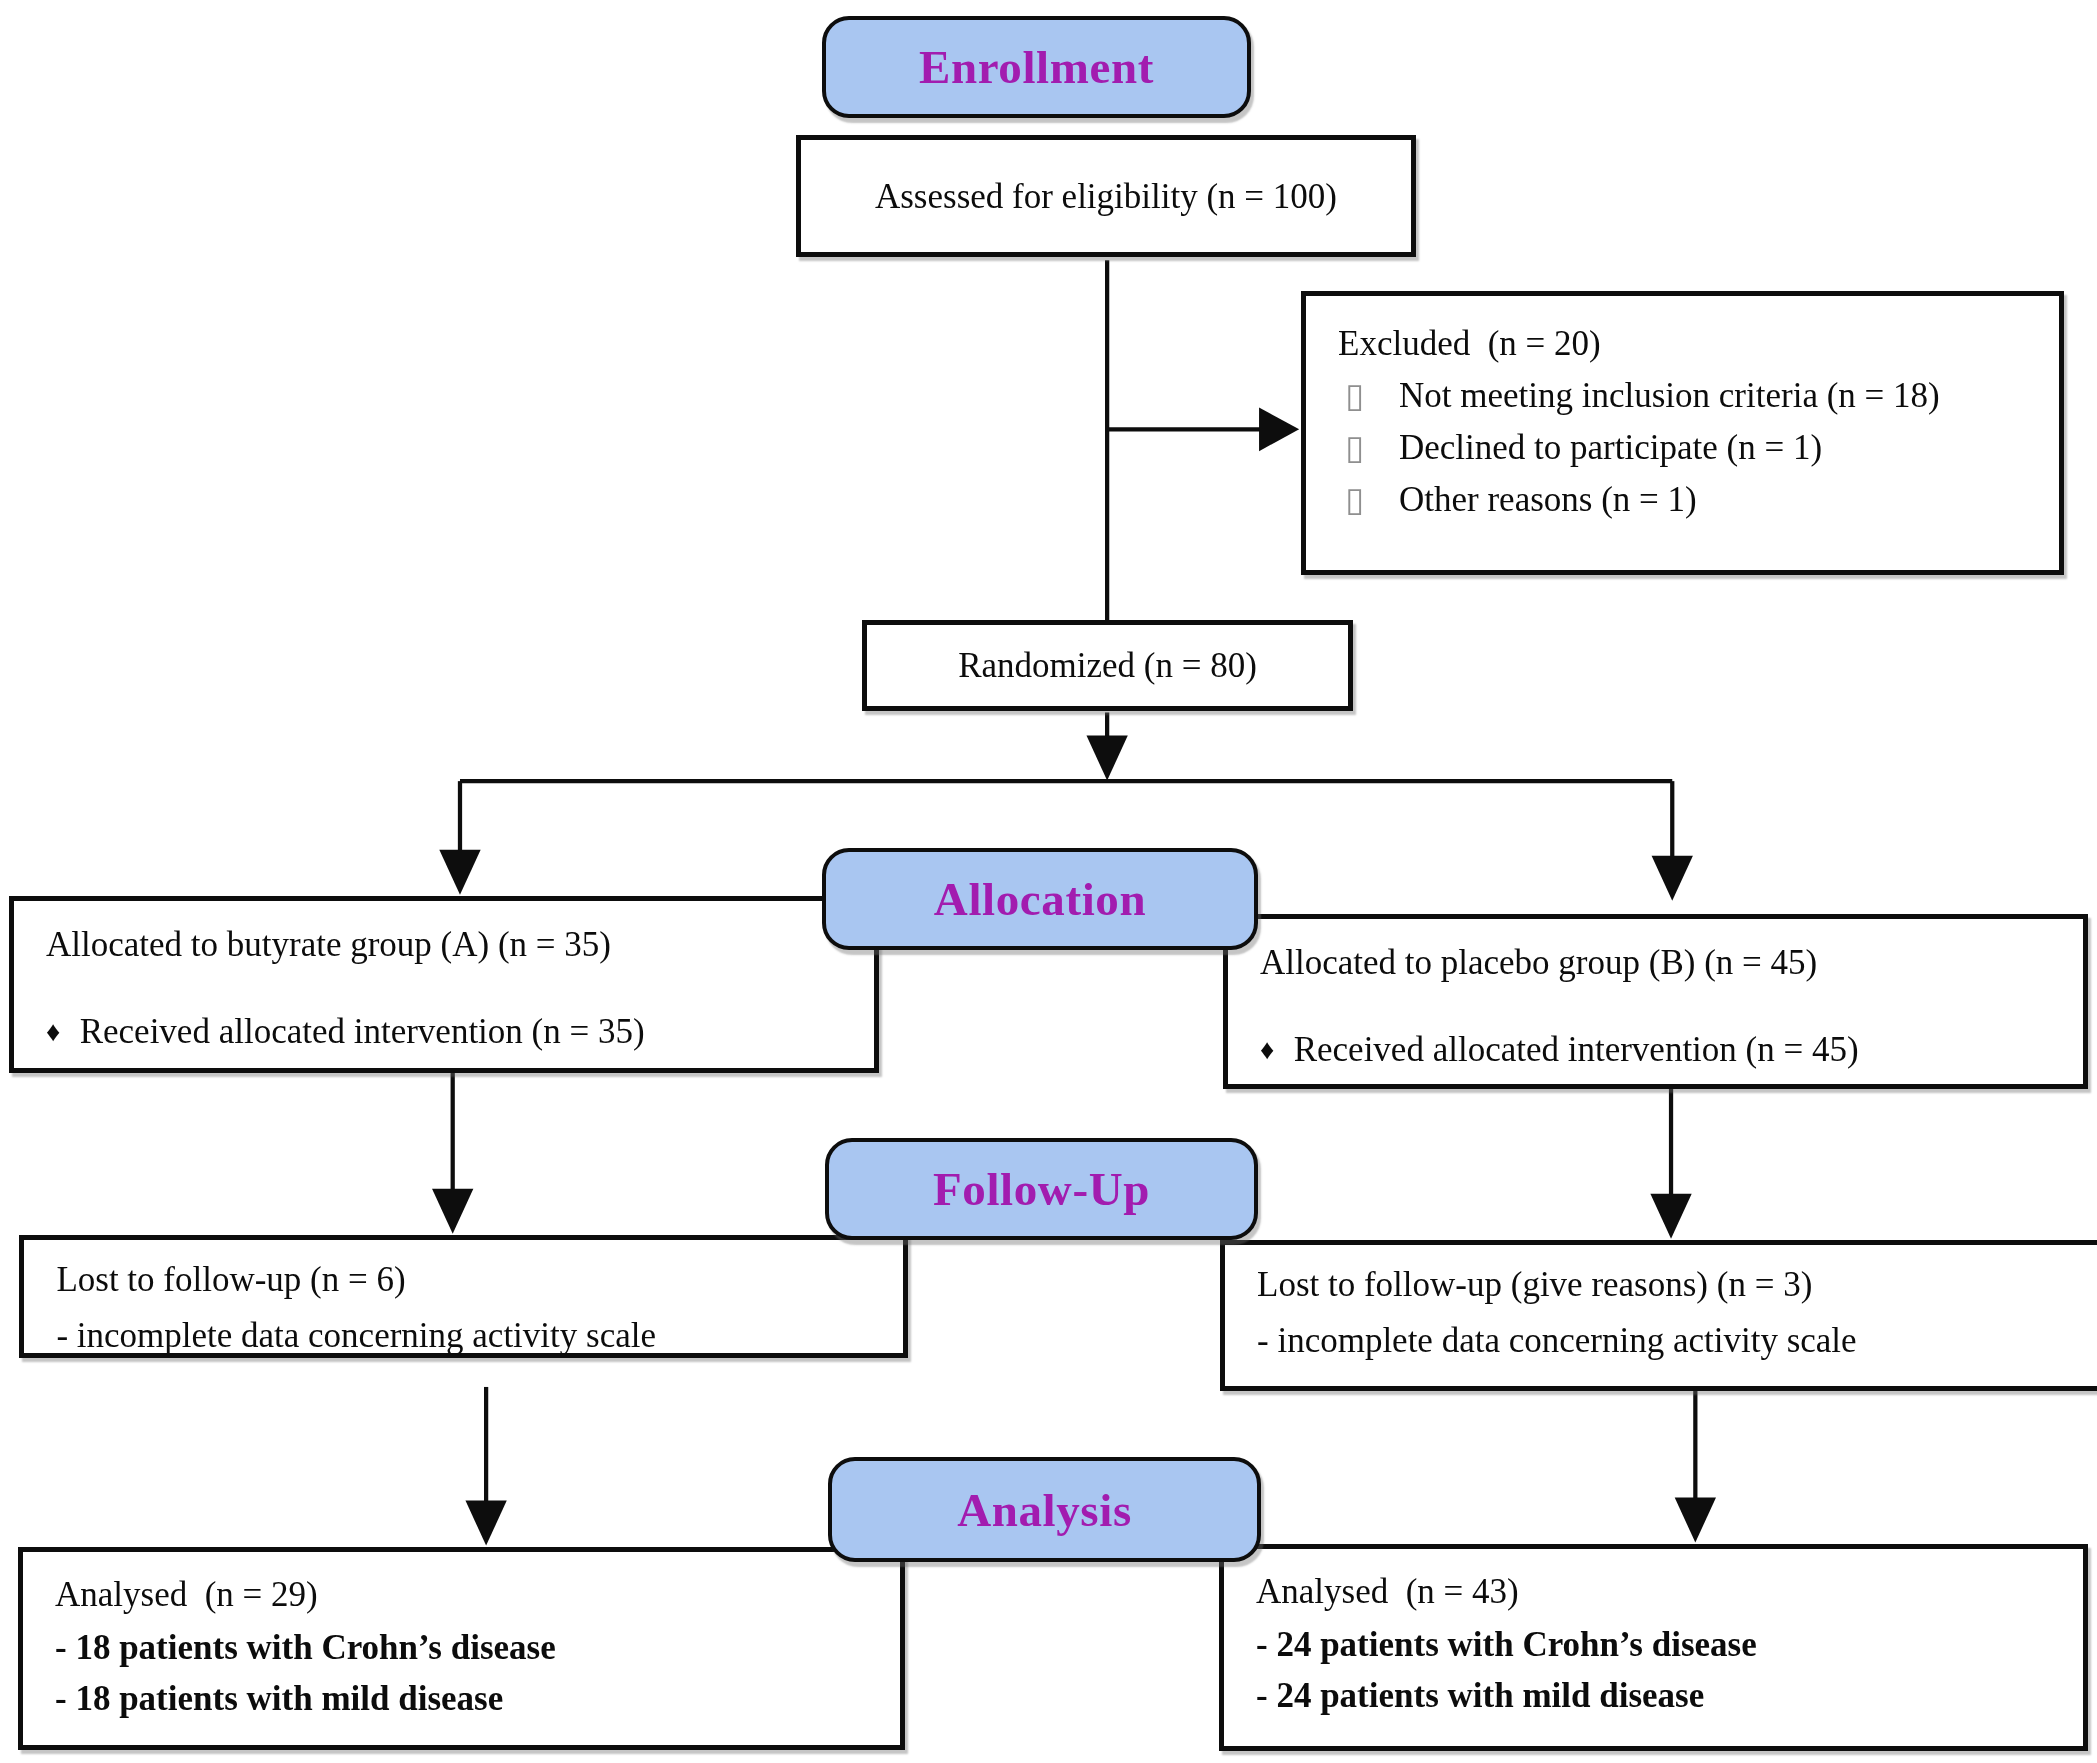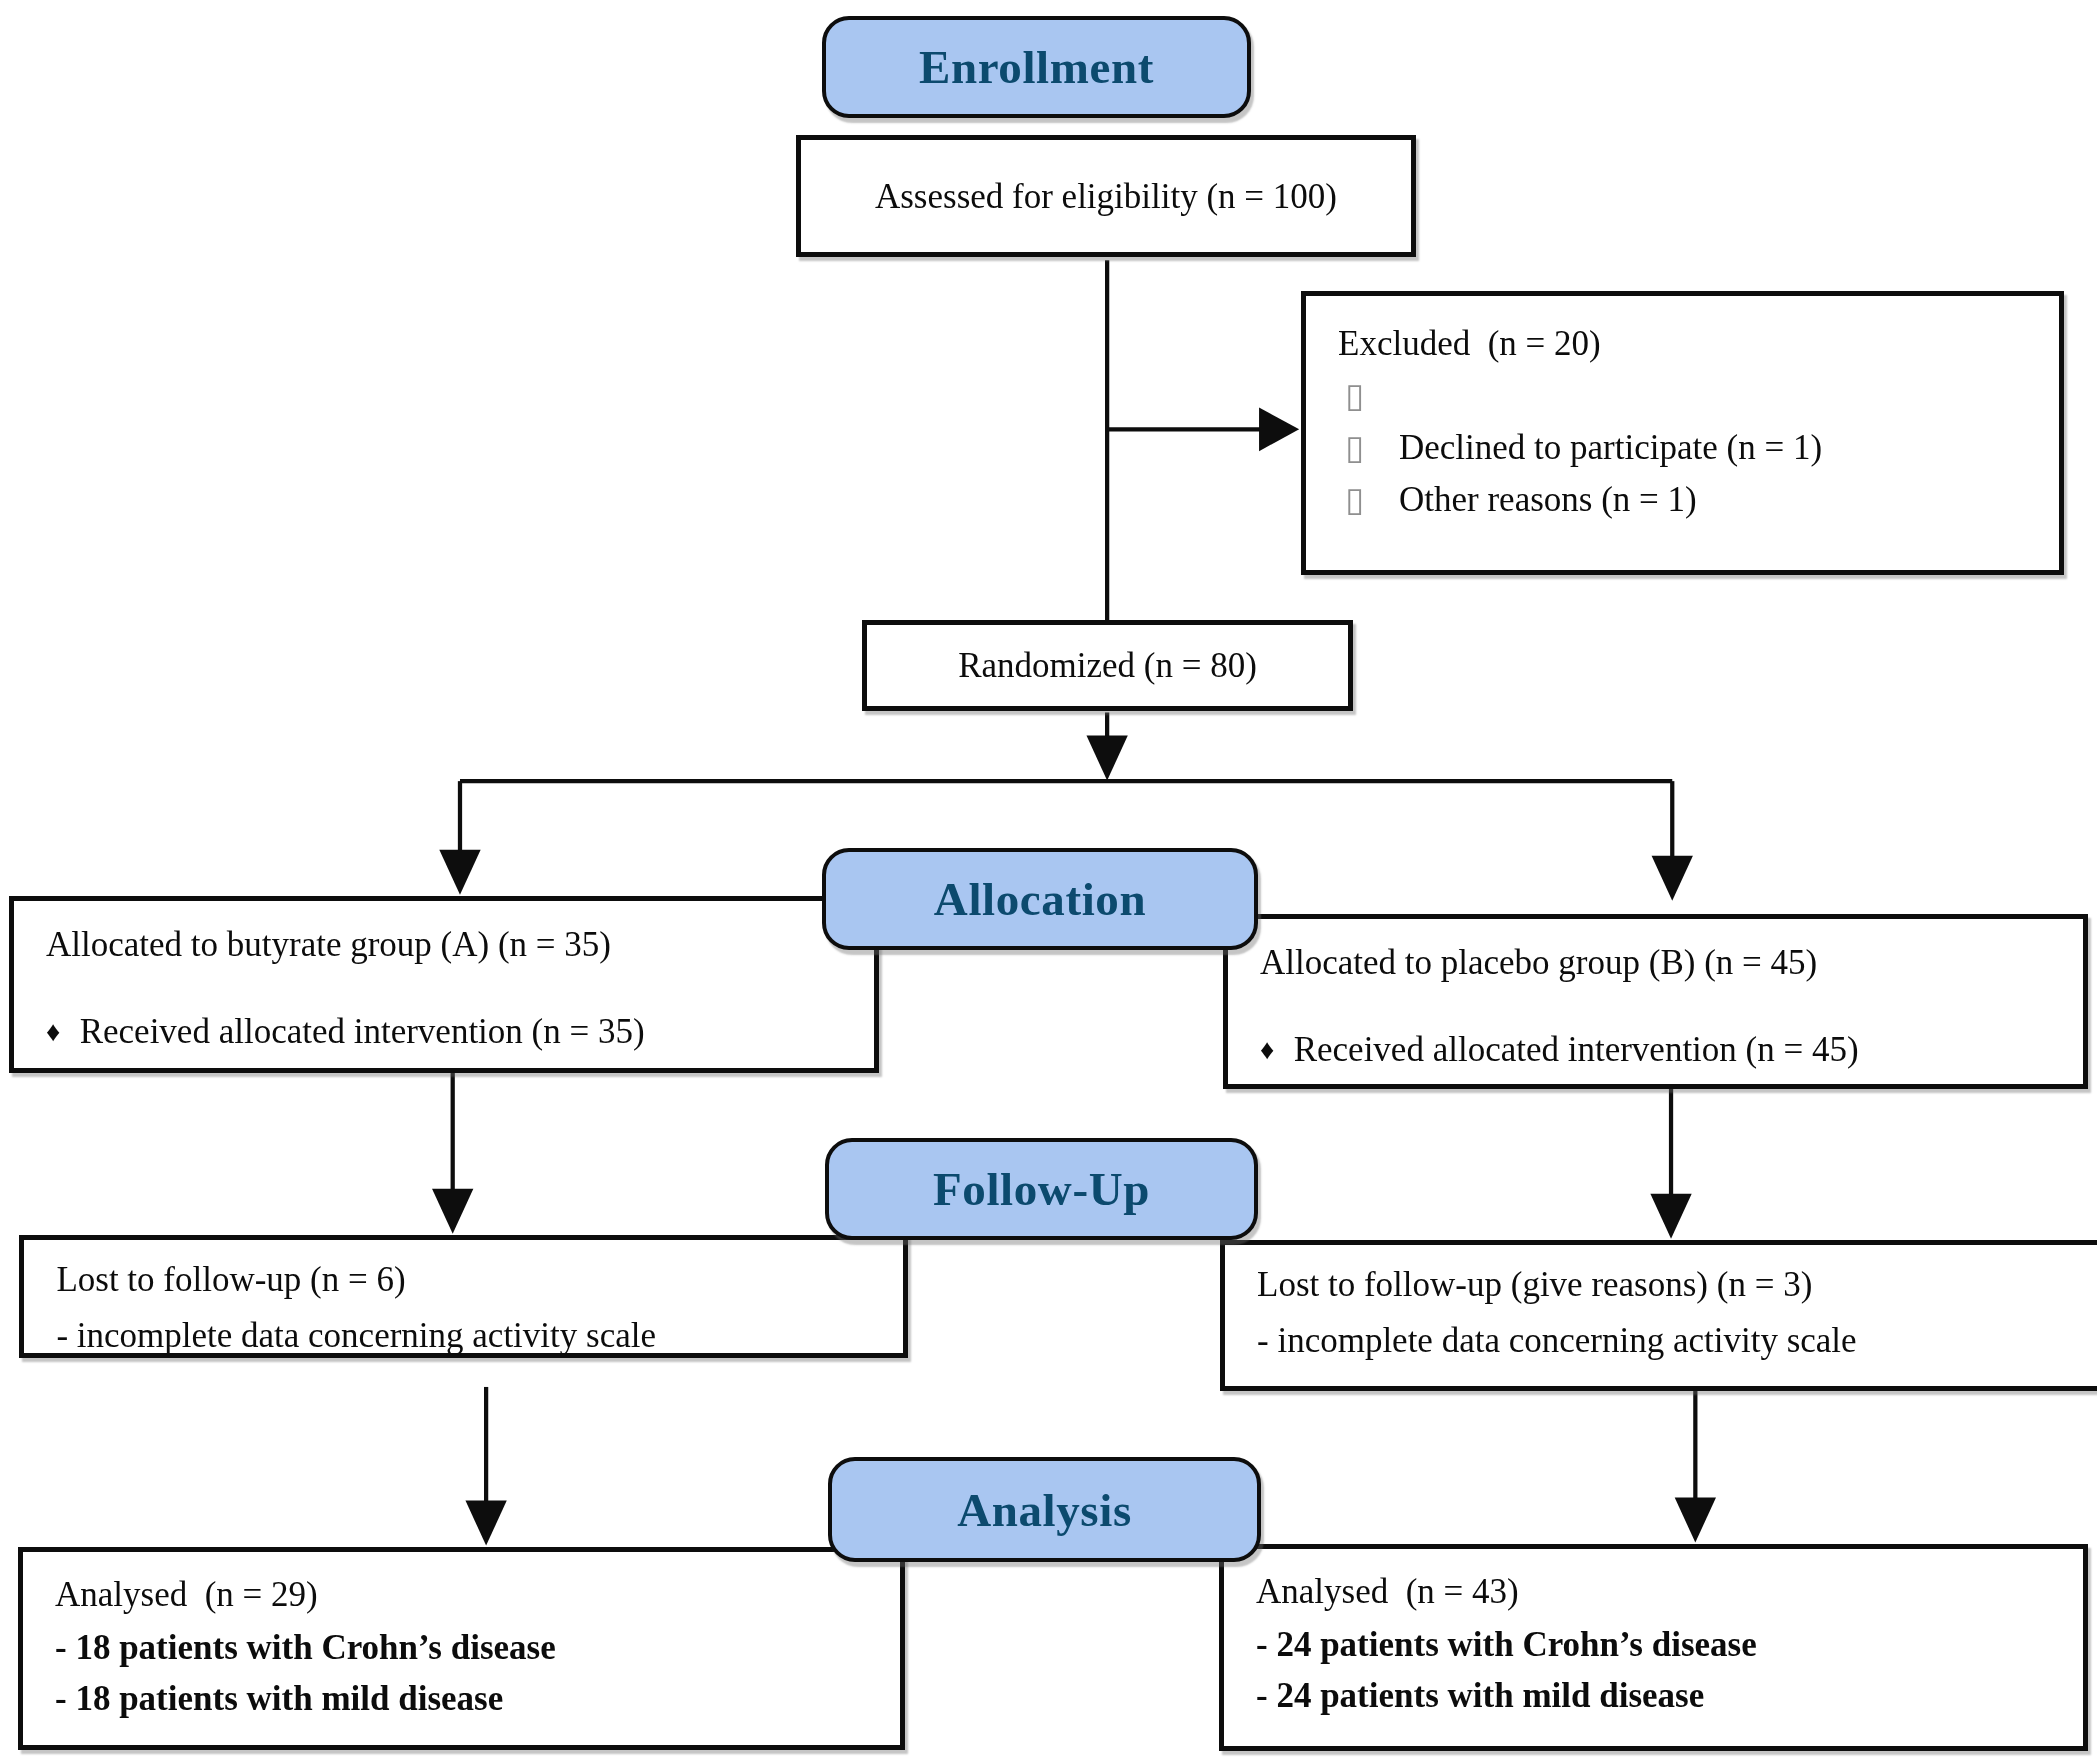--- a/index.html
+++ b/index.html
@@ -19,21 +19,21 @@
     font-size: 35px; line-height: 41px;
   }
   .box.center { display: flex; align-items: center; justify-content: center; text-align: center; }
 
   .pill {
     position: absolute; z-index: 3; background: #a9c6f1;
     border: 4.9px solid #0d0d0d; border-radius: 27px;
     display: flex; align-items: center; justify-content: center;
     box-shadow: 3px 4.3px 1.8px rgba(110,110,110,0.40);
   }
-  .pill span { font-weight: bold; font-size: 47px; color: #0c4a6e; letter-spacing: 0.6px; }
+  .pill span { font-weight: bold; font-size: 47px; color: #a21caf; letter-spacing: 0.6px; }
 
   .b-row { display: flex; align-items: flex-start; }
   .sq {
     font-family: "DejaVu Sans", sans-serif; color: #8f8f8f;
     font-size: 34px; line-height: 41px; margin: 0 35px 0 7.3px; flex: 0 0 auto;
   }
   .dm { font-size: 28px; line-height: 41px; margin-right: 19.4px; flex: 0 0 auto; }
   .bold { font-weight: bold; }
 
   
@@ -105,20 +105,21 @@
   </div>
 
   <div class="box center" id="box-assessed">
     <span>Assessed for eligibility (n = 100)</span>
   </div>
 
   <div class="box" id="box-excluded">
     <div class="ex-title">Excluded&nbsp; (n = 20)</div>
     <div class="b-row">
       <span class="sq">▯</span>
+      <span>Not meeting inclusion criteria (n = 18)</span>
     </div>
     <div class="b-row">
       <span class="sq">▯</span>
       <span>Declined to participate (n = 1)</span>
     </div>
     <div class="b-row">
       <span class="sq">▯</span>
       <span>Other reasons (n = 1)</span>
     </div>
   </div>

